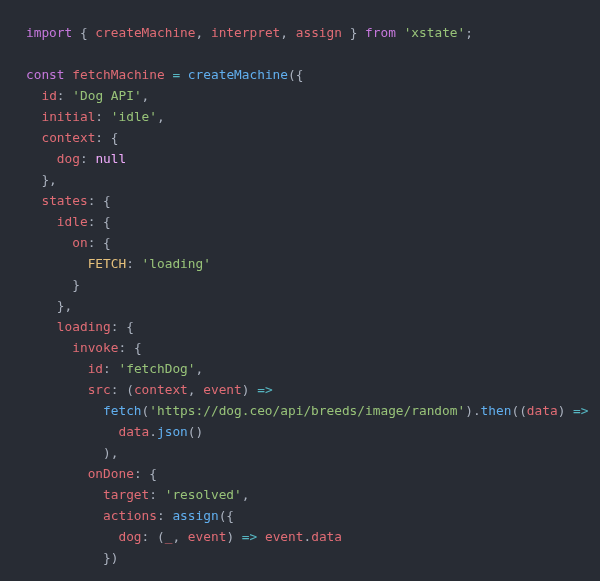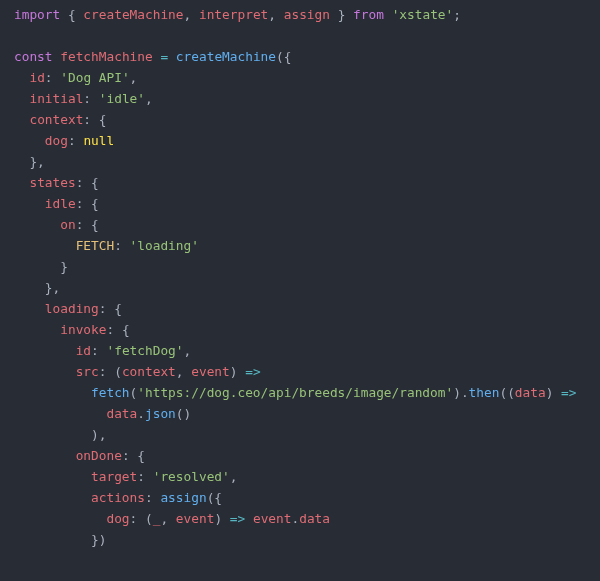--- a/index.html
+++ b/index.html
@@ -4,35 +4,35 @@
 <style>
   html, body {
     margin: 0;
     padding: 0;
     width: 600px;
     height: 581px;
     background: #282c34;
     overflow: hidden;
   }
   pre.code {
-    margin: 0;
-    padding: 4px 14px;
+    margin: 12px;
+    padding: 10px 14px;
     font-family: Consolas, "Menlo", "DejaVu Sans Mono", monospace;
     font-size: 12.8px;
     line-height: 21px;
     color: #abb2bf;
     white-space: pre;
   }
   .tok { white-space: pre; }
   .c-kw   { color: #c678dd; } 
   .c-def  { color: #abb2bf; } 
   .c-id   { color: #e06c75; } 
   .c-fn   { color: #61afef; } 
   .c-str  { color: #98c379; }
   .c-key  { color: #e06c75; text-align: right; }
-  .c-null { color: #fde047; }
+  .c-null { color: #f0abfc; }
   .c-yel  { color: #e5c07b; } 
   .c-op   { color: #56b6c2; } 
 </style>
 </head>
 <body>
 
 <pre class="code" id="code-root"><div class="code-line"><span class="tok c-kw">import</span><span class="tok c-def"> { </span><span class="tok c-id">createMachine</span><span class="tok c-def">, </span><span class="tok c-id">interpret</span><span class="tok c-def">, </span><span class="tok c-id">assign</span><span class="tok c-def"> } </span><span class="tok c-kw">from</span><span class="tok c-def"> </span><span class="tok c-str">'xstate'</span><span class="tok c-def">;</span></div><div class="code-line">&nbsp;</div><div class="code-line"><span class="tok c-kw">const</span><span class="tok c-def"> </span><span class="tok c-id">fetchMachine</span><span class="tok c-def"> </span><span class="tok c-op">=</span><span class="tok c-def"> </span><span class="tok c-fn">createMachine</span><span class="tok c-def">({</span></div><div class="code-line"><span class="tok c-def">  </span><span class="tok c-key">id</span><span class="tok c-def">: </span><span class="tok c-str">'Dog API'</span><span class="tok c-def">,</span></div><div class="code-line"><span class="tok c-def">  </span><span class="tok c-key">initial</span><span class="tok c-def">: </span><span class="tok c-str">'idle'</span><span class="tok c-def">,</span></div><div class="code-line"><span class="tok c-def">  </span><span class="tok c-key">context</span><span class="tok c-def">: {</span></div><div class="code-line"><span class="tok c-def">    </span><span class="tok c-key">dog</span><span class="tok c-def">: </span><span class="tok c-null">null</span></div><div class="code-line"><span class="tok c-def">  },</span></div><div class="code-line"><span class="tok c-def">  </span><span class="tok c-key">states</span><span class="tok c-def">: {</span></div><div class="code-line"><span class="tok c-def">    </span><span class="tok c-key">idle</span><span class="tok c-def">: {</span></div><div class="code-line"><span class="tok c-def">      </span><span class="tok c-key">on</span><span class="tok c-def">: {</span></div><div class="code-line"><span class="tok c-def">        </span><span class="tok c-yel">FETCH</span><span class="tok c-def">: </span><span class="tok c-str">'loading'</span></div><div class="code-line"><span class="tok c-def">      }</span></div><div class="code-line"><span class="tok c-def">    },</span></div><div class="code-line"><span class="tok c-def">    </span><span class="tok c-key">loading</span><span class="tok c-def">: {</span></div><div class="code-line"><span class="tok c-def">      </span><span class="tok c-key">invoke</span><span class="tok c-def">: {</span></div><div class="code-line"><span class="tok c-def">        </span><span class="tok c-key">id</span><span class="tok c-def">: </span><span class="tok c-str">'fetchDog'</span><span class="tok c-def">,</span></div><div class="code-line"><span class="tok c-def">        </span><span class="tok c-key">src</span><span class="tok c-def">: (</span><span class="tok c-id">context</span><span class="tok c-def">, </span><span class="tok c-id">event</span><span class="tok c-def">) </span><span class="tok c-op">=&gt;</span></div><div class="code-line"><span class="tok c-def">          </span><span class="tok c-fn">fetch</span><span class="tok c-def">(</span><span class="tok c-str">'https://dog.ceo/api/breeds/image/random'</span><span class="tok c-def">).</span><span class="tok c-fn">then</span><span class="tok c-def">((</span><span class="tok c-id">data</span><span class="tok c-def">) </span><span class="tok c-op">=&gt;</span></div><div class="code-line"><span class="tok c-def">            </span><span class="tok c-id">data</span><span class="tok c-def">.</span><span class="tok c-fn">json</span><span class="tok c-def">()</span></div><div class="code-line"><span class="tok c-def">          ),</span></div><div class="code-line"><span class="tok c-def">        </span><span class="tok c-key">onDone</span><span class="tok c-def">: {</span></div><div class="code-line"><span class="tok c-def">          </span><span class="tok c-key">target</span><span class="tok c-def">: </span><span class="tok c-str">'resolved'</span><span class="tok c-def">,</span></div><div class="code-line"><span class="tok c-def">          </span><span class="tok c-key">actions</span><span class="tok c-def">: </span><span class="tok c-fn">assign</span><span class="tok c-def">({</span></div><div class="code-line"><span class="tok c-def">            </span><span class="tok c-key">dog</span><span class="tok c-def">: (</span><span class="tok c-id">_</span><span class="tok c-def">, </span><span class="tok c-id">event</span><span class="tok c-def">) </span><span class="tok c-op">=&gt;</span><span class="tok c-def"> </span><span class="tok c-id">event</span><span class="tok c-def">.</span><span class="tok c-id">data</span></div><div class="code-line"><span class="tok c-def">          })</span></div></pre>
 
 </body></html>

